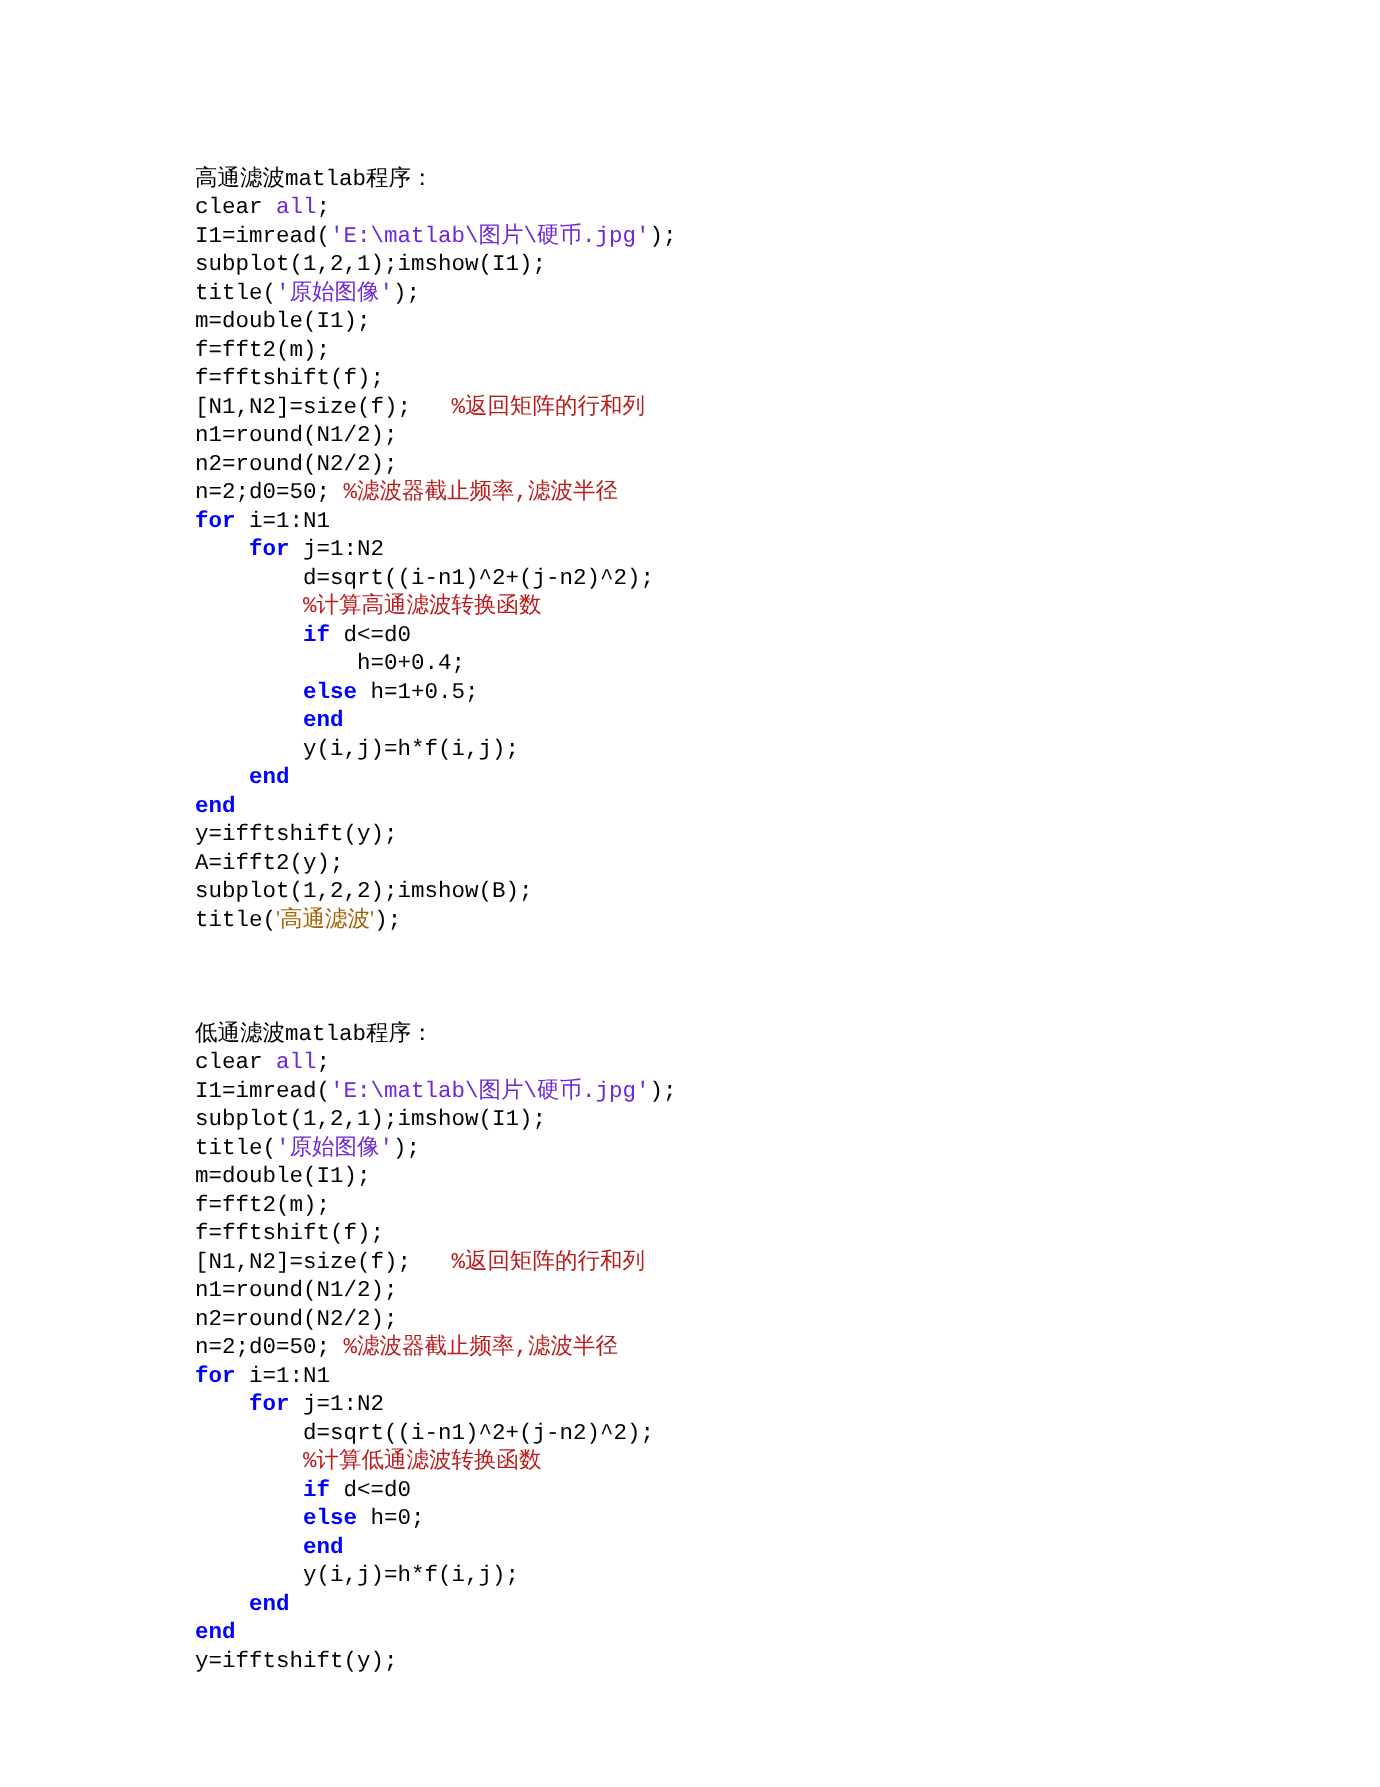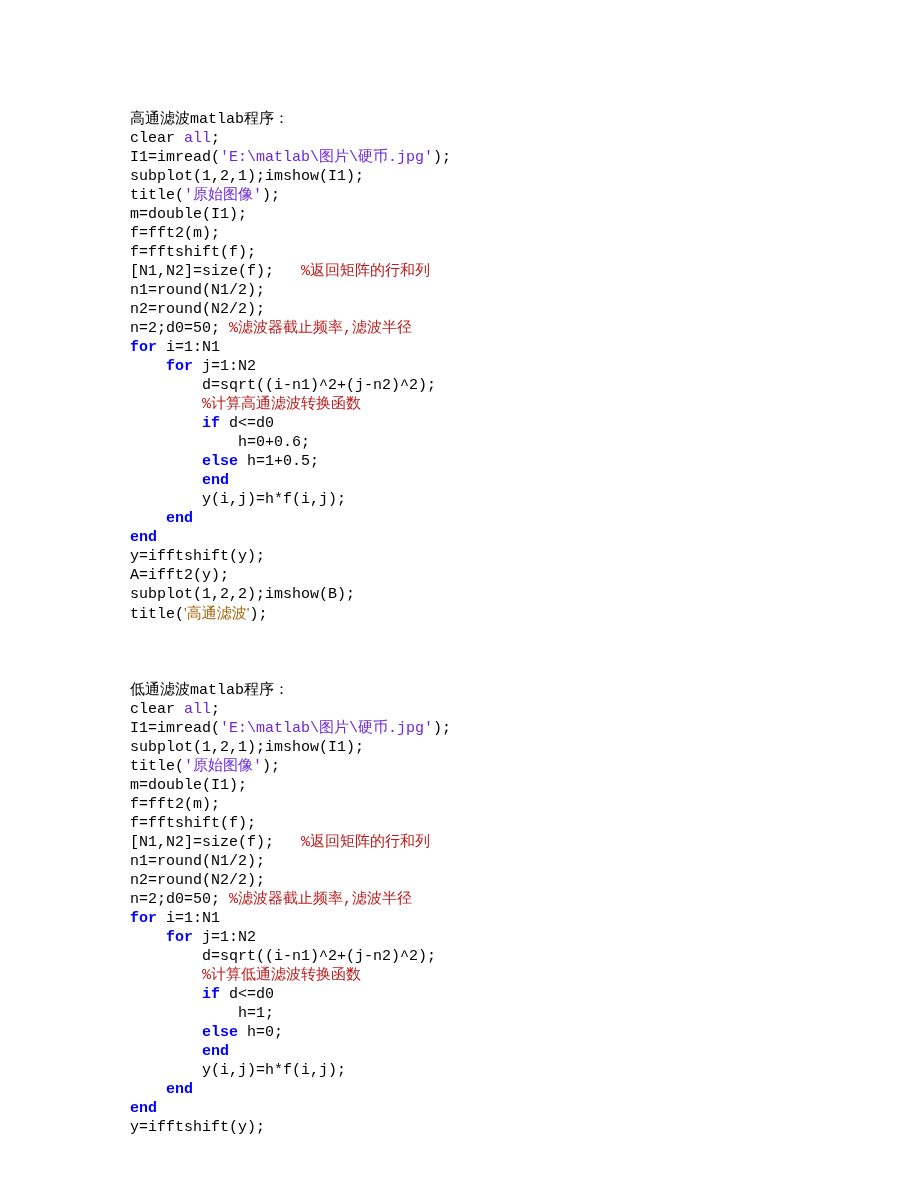--- a/index.html
+++ b/index.html
@@ -45,21 +45,21 @@
   <div class="code-line"><span class="txt">f=fftshift(f);</span></div>
   <div class="code-line"><span class="txt">[N1,N2]=size(f);   </span><span class="cmt">%返回矩阵的行和列</span></div>
   <div class="code-line"><span class="txt">n1=round(N1/2);</span></div>
   <div class="code-line"><span class="txt">n2=round(N2/2);</span></div>
   <div class="code-line"><span class="txt">n=2;d0=50; </span><span class="cmt">%滤波器截止频率,滤波半径</span></div>
   <div class="code-line"><span class="kw">for</span><span class="txt"> i=1:N1</span></div>
   <div class="code-line"><span class="txt">    </span><span class="kw">for</span><span class="txt"> j=1:N2</span></div>
   <div class="code-line"><span class="txt">        d=sqrt((i-n1)^2+(j-n2)^2);</span></div>
   <div class="code-line"><span class="cmt">        %计算高通滤波转换函数</span></div>
   <div class="code-line"><span class="txt">        </span><span class="kw">if</span><span class="txt"> d&lt;=d0</span></div>
-  <div class="code-line"><span class="txt">            h=0+0.6;</span></div>
+  <div class="code-line"><span class="txt">            h=0+0.4;</span></div>
   <div class="code-line"><span class="txt">        </span><span class="kw">else</span><span class="txt"> h=1+0.5;</span></div>
   <div class="code-line"><span class="txt">        </span><span class="kw">end</span></div>
   <div class="code-line"><span class="txt">        y(i,j)=h*f(i,j);</span></div>
   <div class="code-line"><span class="txt">    </span><span class="kw">end</span></div>
   <div class="code-line"><span class="kw">end</span></div>
   <div class="code-line"><span class="txt">y=ifftshift(y);</span></div>
   <div class="code-line"><span class="txt">A=ifft2(y);</span></div>
   <div class="code-line"><span class="txt">subplot(1,2,2);imshow(B);</span></div>
   <div class="code-line"><span class="txt">title(</span><span class="strcn">'高通滤波'</span><span class="txt">);</span></div>
 
@@ -77,21 +77,20 @@
   <div class="code-line"><span class="txt">f=fftshift(f);</span></div>
   <div class="code-line"><span class="txt">[N1,N2]=size(f);   </span><span class="cmt">%返回矩阵的行和列</span></div>
   <div class="code-line"><span class="txt">n1=round(N1/2);</span></div>
   <div class="code-line"><span class="txt">n2=round(N2/2);</span></div>
   <div class="code-line"><span class="txt">n=2;d0=50; </span><span class="cmt">%滤波器截止频率,滤波半径</span></div>
   <div class="code-line"><span class="kw">for</span><span class="txt"> i=1:N1</span></div>
   <div class="code-line"><span class="txt">    </span><span class="kw">for</span><span class="txt"> j=1:N2</span></div>
   <div class="code-line"><span class="txt">        d=sqrt((i-n1)^2+(j-n2)^2);</span></div>
   <div class="code-line"><span class="cmt">        %计算低通滤波转换函数</span></div>
   <div class="code-line"><span class="txt">        </span><span class="kw">if</span><span class="txt"> d&lt;=d0</span></div>
-  <div class="code-line"><span class="txt">            h=1;</span></div>
   <div class="code-line"><span class="txt">        </span><span class="kw">else</span><span class="txt"> h=0;</span></div>
   <div class="code-line"><span class="txt">        </span><span class="kw">end</span></div>
   <div class="code-line"><span class="txt">        y(i,j)=h*f(i,j);</span></div>
   <div class="code-line"><span class="txt">    </span><span class="kw">end</span></div>
   <div class="code-line"><span class="kw">end</span></div>
   <div class="code-line"><span class="txt">y=ifftshift(y);</span></div>
 
 </div>
 
 </body></html>

